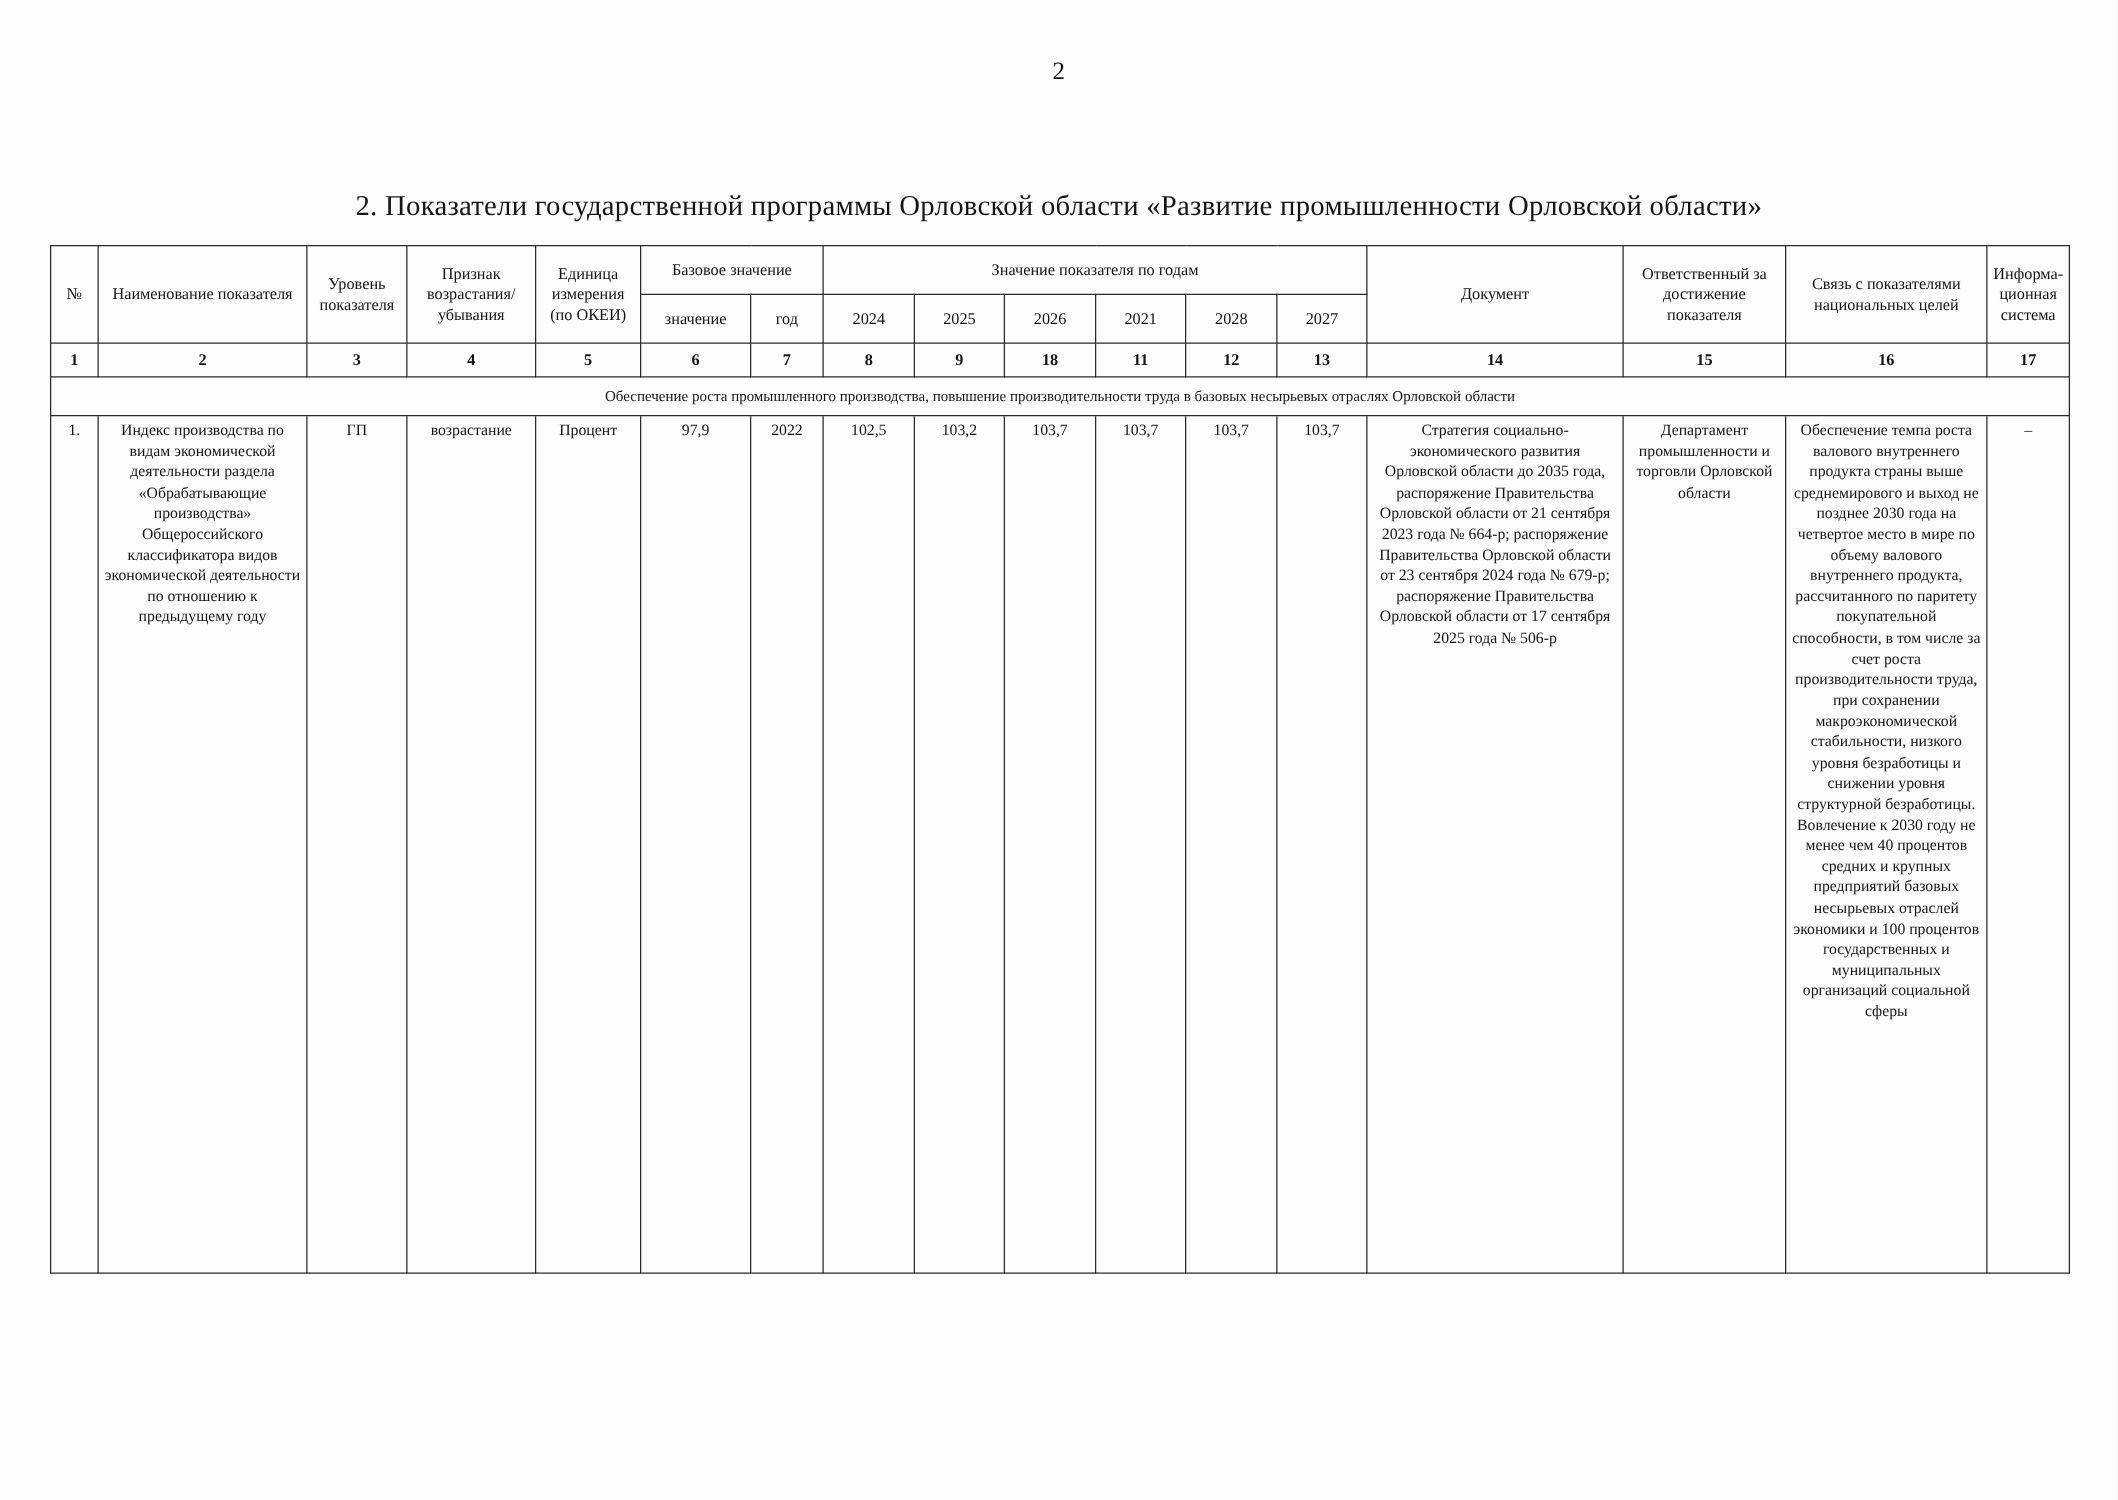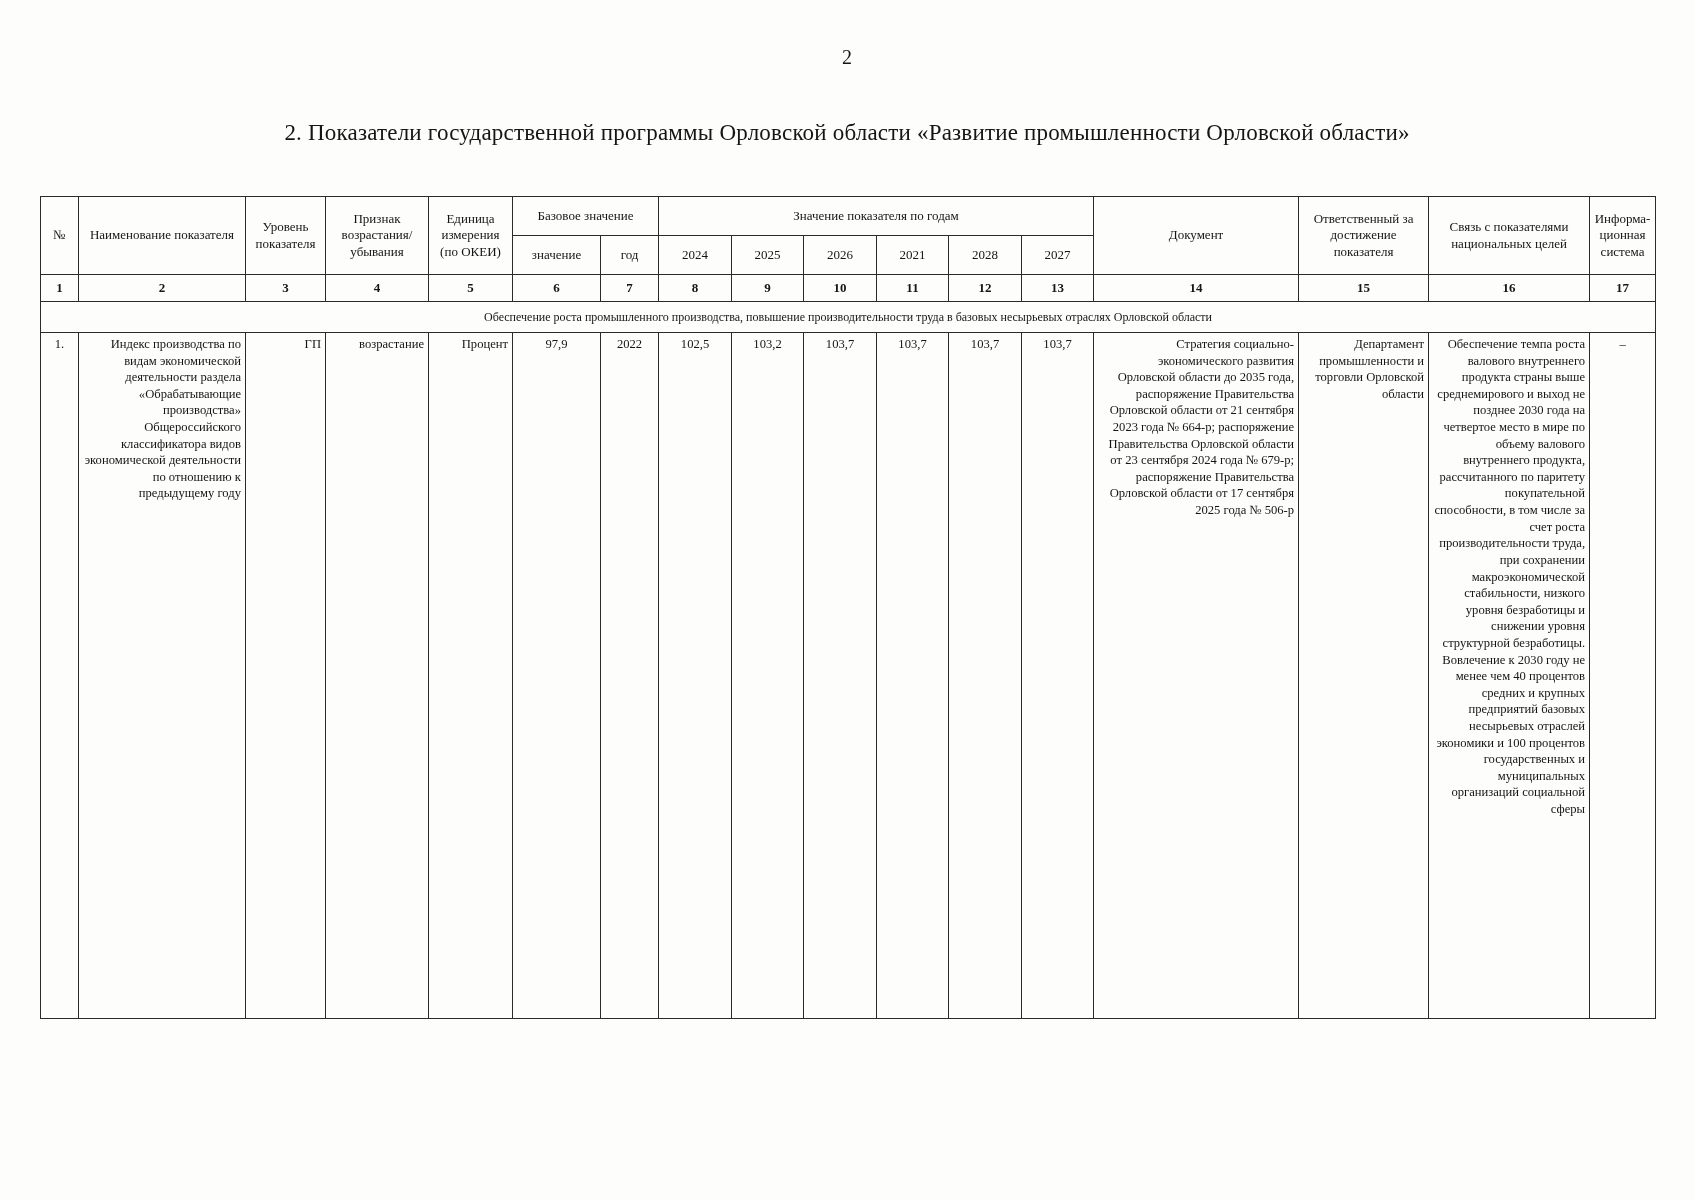--- a/index.html
+++ b/index.html
@@ -7,21 +7,21 @@
     width:1694px; height:1200px; position:relative; overflow:hidden;
     background:#fdfdfc; color:#151515;
     font-family:"Liberation Serif", serif;
     margin:0 auto;
   }
   .page-number {
     position:absolute; top:46px; left:0; right:0;
     text-align:center; font-size:20px;
   }
   .doc-title {
-    position:absolute; top:120px; left:0; right:0;
+    position:absolute; top:152px; left:0; right:0;
     text-align:center; font-size:23px; letter-spacing:0.2px;
   }
   table.indicators {
     position:absolute; top:196px; left:40px;
     border-collapse:collapse; table-layout:fixed;
     width:1615px;
   }
   table.indicators td, table.indicators th {
     border:1.4px solid #2a2a2a;
     font-weight:normal;
@@ -37,21 +37,21 @@
   tr.hdr-row-2 th { height:34px; }
   tr.colnum-row td { height:22px; font-weight:bold; font-size:13px; }
   tr.section-row td { height:26px; font-size:12px; }
   tr.data-row td {
     vertical-align:top;
     height:680px;
     font-size:12.6px;
     line-height:1.32;
     padding-top:3px;
   }
-  tr.data-row td.al { text-align:right;font-family:Liberation Serif, serif; }
+  tr.data-row td.al { text-align:center;font-family:Liberation Serif, serif; }
   tr.data-row td.ac { text-align:center; }
   .dash-cell { font-size:13px; }
 </style>
 </head>
 <body>
 
 <div class="page">
 
   <div class="page-number">2</div>
 
@@ -107,21 +107,21 @@
     <tr class="colnum-row">
       <td>1</td>
       <td>2</td>
       <td>3</td>
       <td>4</td>
       <td>5</td>
       <td>6</td>
       <td>7</td>
       <td>8</td>
       <td>9</td>
-      <td>10</td>
+      <td>18</td>
       <td>11</td>
       <td>12</td>
       <td>13</td>
       <td>14</td>
       <td>15</td>
       <td>16</td>
       <td>17</td>
     </tr>
 
     <tr class="section-row">

